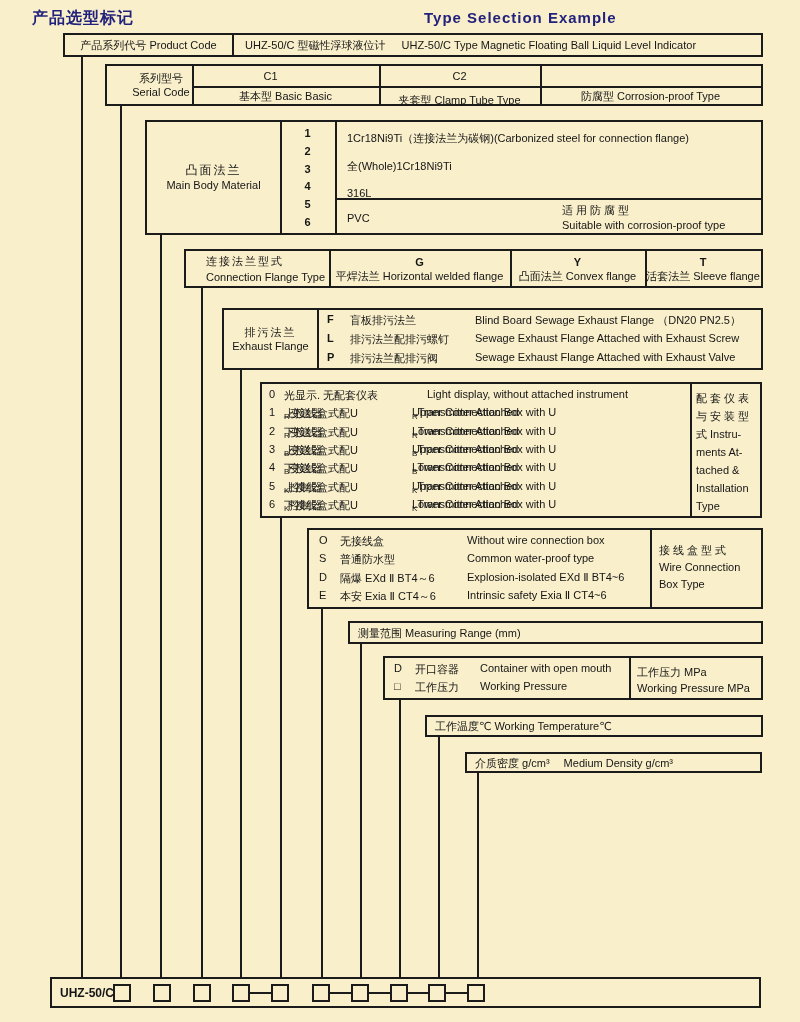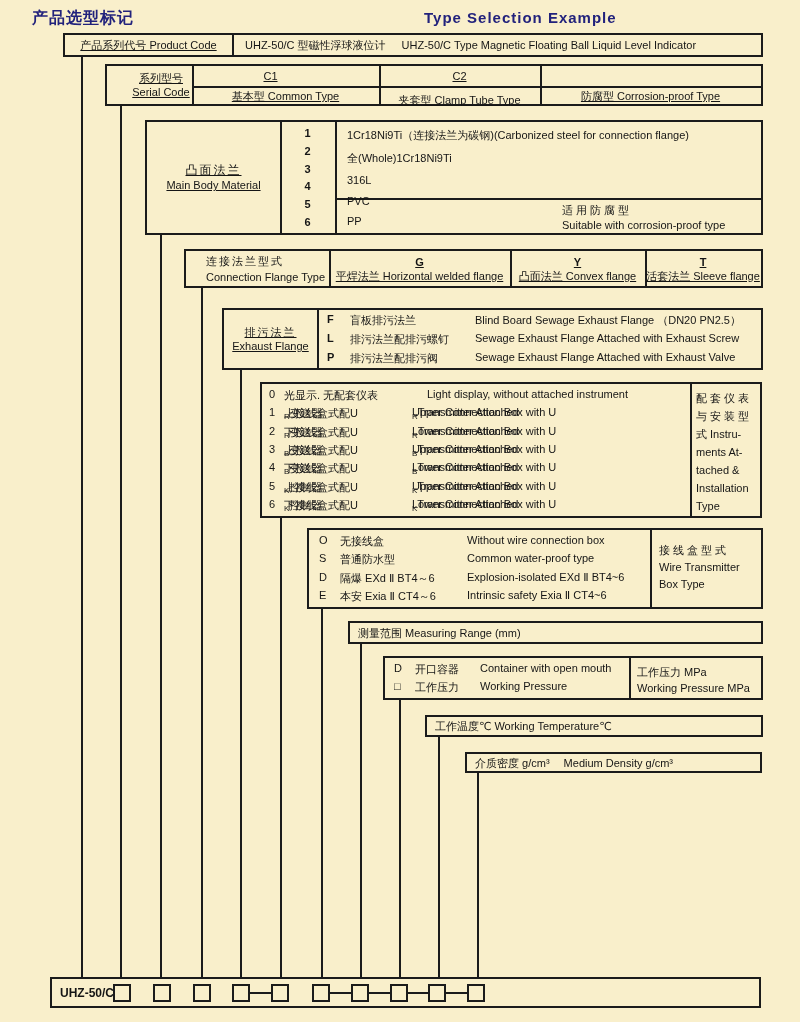--- a/index.html
+++ b/index.html
@@ -7,21 +7,21 @@
     position:relative;width:800px;height:1022px;margin:0 auto;
     background:#f9efcb;
     font-family:"Liberation Sans","DejaVu Sans",sans-serif;
     color:#151515;overflow:hidden;
   }
   .b{position:absolute;border:2px solid #1b1b1b;box-sizing:border-box;}
   .vl{position:absolute;width:2px;background:#1b1b1b;}
   .iv{position:absolute;top:0;bottom:0;width:2px;background:#1b1b1b;}
   .ih{position:absolute;height:2px;background:#1b1b1b;}
   .t{position:absolute;white-space:nowrap;}
-  .cc{display:flex;flex-direction:column;justify-content:center;align-items:center;text-align:left;text-decoration:underline;}
+  .cc{display:flex;flex-direction:column;justify-content:center;align-items:center;text-align:left;}
   .fs11{font-size:11px;line-height:14px;}
   .fs12{font-size:12px;line-height:15px;}
   .title{position:absolute;font-weight:bold;font-size:16px;color:#22227c;letter-spacing:1px;white-space:nowrap;}
   .rowline{position:relative;}
   .rowline span{position:absolute;white-space:nowrap;}
   sub{font-size:8px;}
   .ls2{letter-spacing:2px;}
   .ls3{letter-spacing:3px;}
   .sb{position:absolute;width:18px;height:18px;border:2px solid #1b1b1b;top:5px;box-sizing:border-box;background:#f9efcb;}
   .cn{position:absolute;height:2px;background:#1b1b1b;top:13px;}
@@ -59,21 +59,21 @@
     <div class="iv" style="left:85px;"></div>
     <div class="iv" style="left:272px;"></div>
     <div class="iv" style="left:433px;"></div>
     <div class="ih" style="left:85px;right:0;top:20px;"></div>
     <div class="cc fs11" style="position:absolute;left:0;top:0;width:108px;height:100%;">
       <span>系列型号</span>
       <span>Serial Code</span>
     </div>
     <div class="cc fs11" style="position:absolute;left:85px;top:0;width:157px;height:20px;">C1</div>
     <div class="cc fs11" style="position:absolute;left:272px;top:0;width:161px;height:20px;">C2</div>
-    <div class="cc fs11" style="position:absolute;left:85px;top:22px;width:187px;height:16px;">基本型 Common Type</div>
+    <div class="cc fs11" style="position:absolute;left:85px;top:22px;width:187px;height:16px;">基本型 Basic Basic</div>
     <div class="cc fs11" style="position:absolute;left:272px;top:22px;width:161px;height:24px;">夹套型 Clamp Tube Type</div>
     <div class="cc fs11" style="position:absolute;left:433px;top:22px;width:221px;height:16px;">防腐型 Corrosion-proof Type</div>
   </div>
 
   <div class="b" style="left:145px;top:120px;width:618px;height:115px;">
     <div class="iv" style="left:133px;"></div>
     <div class="iv" style="left:188px;"></div>
     <div class="ih" style="left:188px;right:0;top:76px;"></div>
     <div class="cc fs12" style="position:absolute;left:0;top:0;width:133px;height:100%;">
       <span class="ls2">凸面法兰</span>
@@ -85,21 +85,20 @@
       <div>3</div>
       <div>4</div>
       <div>5</div>
       <div>6</div>
     </div>
     <div style="position:absolute;left:200px;top:2px;right:2px;height:107px;display:flex;flex-direction:column;justify-content:space-around;font-size:11px;white-space:nowrap;">
       <div>1Cr18Ni9Ti（连接法兰为碳钢)(Carbonized steel for connection flange)</div>
       <div>全(Whole)1Cr18Ni9Ti</div>
       <div>316L</div>
       <div>PVC</div>
-      <div>PP</div>
     </div>
     <div class="t fs11 ls3" style="left:415px;top:81px;">适用防腐型</div>
     <div class="t fs11" style="left:415px;top:96px;">Suitable with corrosion-proof  type</div>
   </div>
 
   <div class="b" style="left:184px;top:249px;width:579px;height:39px;">
     <div class="iv" style="left:143px;"></div>
     <div class="iv" style="left:324px;"></div>
     <div class="iv" style="left:459px;"></div>
     <div class="fs11" style="position:absolute;left:20px;top:2px;line-height:16px;">
@@ -214,21 +213,21 @@
         <span style="left:158px;">Explosion-isolated EXd Ⅱ BT4~6</span>
       </div>
       <div class="rowline" style="height:14px;">
         <span style="left:10px;">E</span>
         <span style="left:31px;">本安 Exia Ⅱ CT4～6</span>
         <span style="left:158px;">Intrinsic safety Exia Ⅱ CT4~6</span>
       </div>
     </div>
     <div class="fs11" style="position:absolute;left:350px;top:12px;line-height:17px;">
       <div class="ls3">接线盒型式</div>
-      <div>Wire Transmitter</div>
+      <div>Wire Connection</div>
       <div>Box Type</div>
     </div>
   </div>
 
   <div class="b" style="left:348px;top:621px;width:415px;height:23px;">
     <div class="fs11" style="position:absolute;left:8px;top:0;height:100%;display:flex;align-items:center;white-space:nowrap;">测量范围 Measuring Range (mm)</div>
   </div>
 
   <div class="b" style="left:383px;top:656px;width:380px;height:44px;">
     <div class="iv" style="left:244px;"></div>

